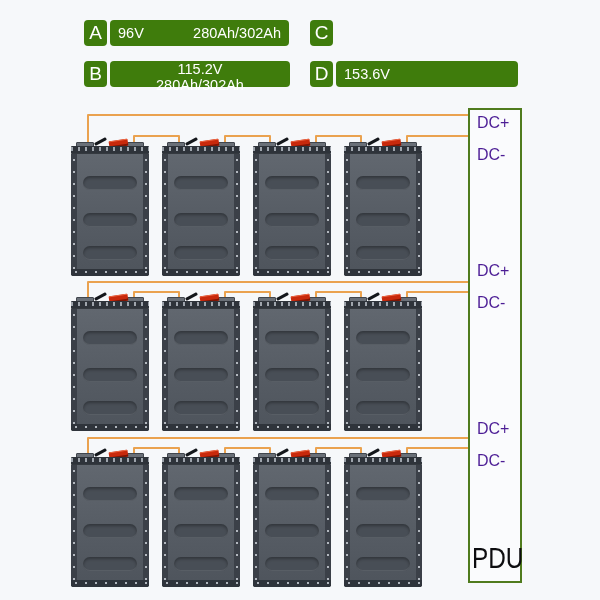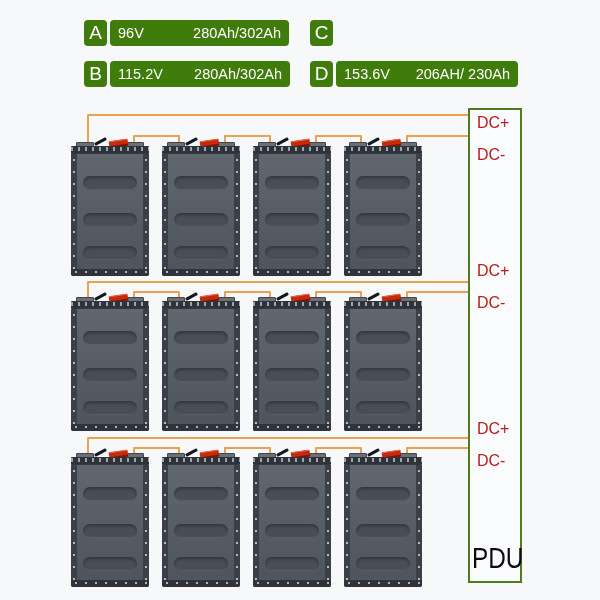--- a/index.html
+++ b/index.html
@@ -17,21 +17,21 @@
   .lg-letter{
     width:23px;background:var(--green,#3f7c0c);border-radius:4px;
     color:#fff;font-size:19px;line-height:26px;text-align:center;flex:0 0 auto;
   }
   .lg-value{
     background:var(--green,#3f7c0c);border-radius:4px;margin-left:3px;
     color:#fff;font-size:14.5px;display:flex;align-items:center;
     justify-content:space-between;padding:0 8px;box-sizing:border-box;
   }
   .pos-a{left:84px;top:20px;}  .pos-a .lg-value{width:179px;}
-  .pos-b{left:84px;top:61px;}  .pos-b .lg-value{width:180px;}
+  .pos-b{left:84px;top:61px;}  .pos-b .lg-value{width:180px;flex-direction:column;}
   .pos-c{left:310px;top:20px;} .pos-c .lg-value{width:181px;}
   .pos-d{left:310px;top:61px;} .pos-d .lg-value{width:182px;}
 
   
   svg.wires{position:absolute;left:0;top:0;}
   .wire{fill:none;stroke:var(--wire,#eaa24f);stroke-width:2;stroke-linejoin:round;stroke-linecap:butt;}
 
   
   .battery{position:absolute;width:80px;height:130px;}
   .bat-rail{
@@ -69,21 +69,21 @@
     position:absolute;left:11px;right:11px;height:14px;background:#484e56;border-radius:7px;
     box-shadow:inset 0 2px 3px rgba(0,0,0,.30), inset 0 -1px 0 rgba(255,255,255,.10);
   }
   .s1{top:22px;} .s2{top:59px;} .s3{top:92px;}
 
   
   .pdu{
     position:absolute;left:468px;top:108px;width:54px;height:475px;
     border:2px solid var(--pdu-border,#4f7b1d);box-sizing:border-box;background:#fafbfd;
   }
-  .dc{position:absolute;left:7px;font-size:16px;color:#b91c1c;white-space:nowrap;}
+  .dc{position:absolute;left:7px;font-size:16px;color:#4c1d95;white-space:nowrap;}
   .dc-p0{top:4px;}   .dc-m0{top:36px;}
   .dc-p1{top:152px;} .dc-m1{top:184px;}
   .dc-p2{top:310px;} .dc-m2{top:342px;}
   .pdu-label{
     position:absolute;left:2px;bottom:6px;font-size:29px;color:#0d0d10;
     transform:scaleX(.84);transform-origin:left bottom;white-space:nowrap;
   }
 </style>
 </head>
 <body style="background: rgb(246, 248, 250);">
@@ -105,21 +105,20 @@
         <span>280Ah/302Ah</span>
       </div>
     </div>
     <div class="legend-item pos-c">
       <div class="lg-letter">C</div>
     </div>
     <div class="legend-item pos-d">
       <div class="lg-letter">D</div>
       <div class="lg-value">
         <span>153.6V</span>
-        <span>206AH/ 230Ah</span>
       </div>
     </div>
   </div>
 
   <svg class="wires" width="600" height="600" id="wires-svg">
       <path class="wire" d="M 88 153 V 115 H 469"></path>
       <path class="wire" d="M 407 153 V 136 H 469"></path>
       <path class="wire" d="M 134 153 V 136 H 179 V 153"></path>
       <path class="wire" d="M 225 153 V 136 H 270 V 153"></path>
       <path class="wire" d="M 316 153 V 136 H 361 V 153"></path>

